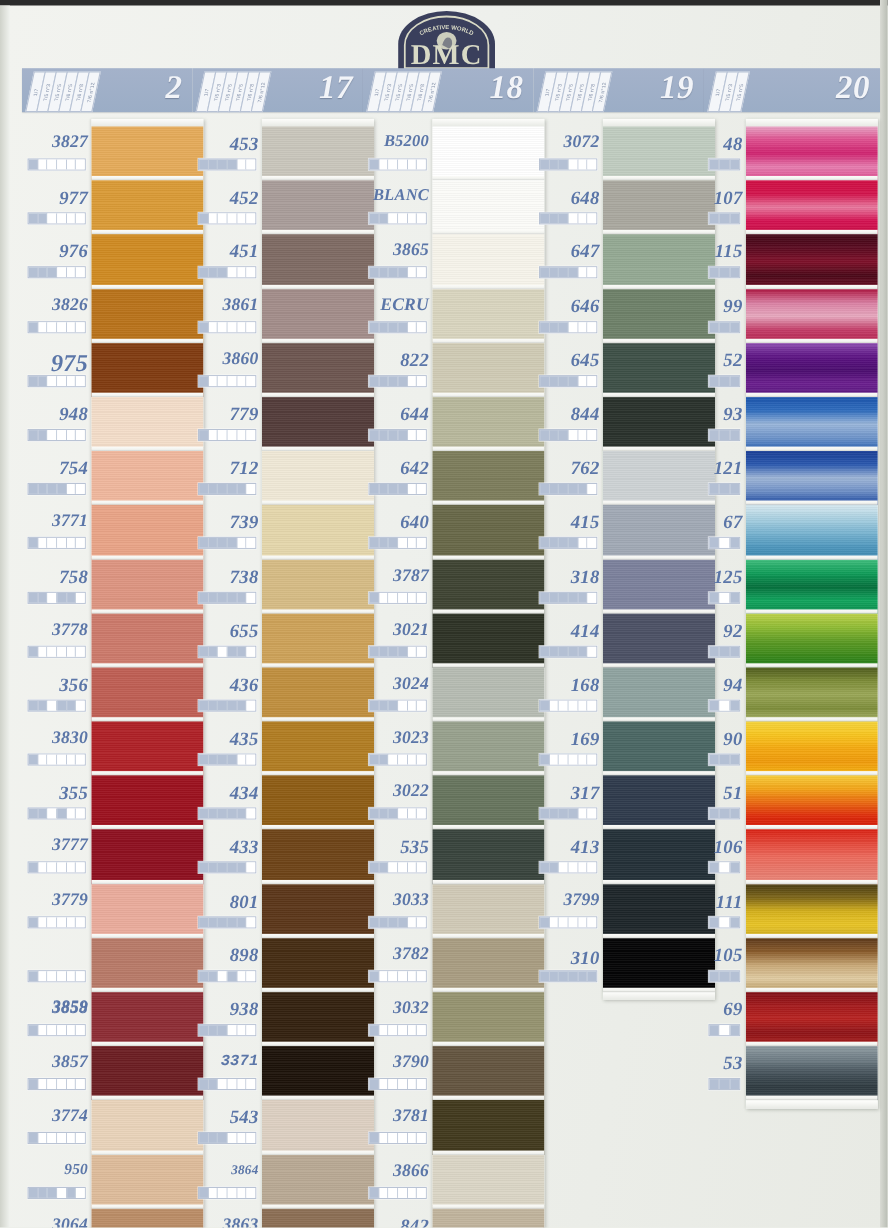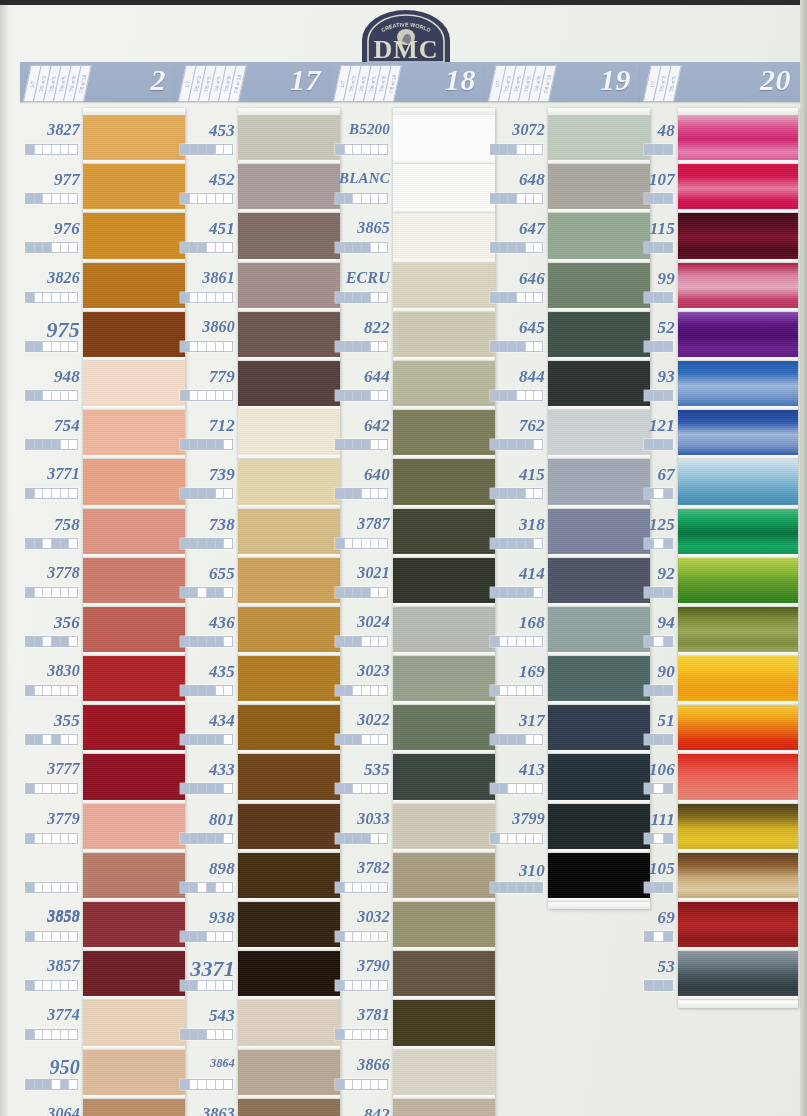--- a/index.html
+++ b/index.html
@@ -472,21 +472,21 @@
               <div class="chk" style="height: 9px; right: 2px; top: 36px; width: 51px;">
                 <i class="on" style="width: 8.5px; background: rgb(180, 192, 212);"></i>
                 <i class="off" style="width: 8.5px;"></i>
                 <i class="off" style="width: 8.5px;"></i>
                 <i class="off" style="width: 8.5px;"></i>
                 <i class="off" style="width: 8.5px;"></i>
                 <i class="off" style="width: 8.5px;"></i>
               </div>
             </div>
             <div class="row" style="height: 49.2px;">
-              <div class="code" style="top: 14px; font-size: 20px; color: rgb(91, 118, 168); padding-right: 8px;">950</div>
+              <div class="code" style="top: 14px; font-size: 14px; color: rgb(91, 118, 168); padding-right: 8px;">950</div>
               <div class="chk" style="height: 9px; right: 2px; top: 36px; width: 51px;">
                 <i class="on" style="width: 8.5px; background: rgb(180, 192, 212);"></i>
                 <i class="on" style="width: 8.5px; background: rgb(180, 192, 212);"></i>
                 <i class="on" style="width: 8.5px; background: rgb(180, 192, 212);"></i>
                 <i class="off" style="width: 8.5px;"></i>
                 <i class="on" style="width: 8.5px; background: rgb(180, 192, 212);"></i>
                 <i class="off" style="width: 8.5px;"></i>
               </div>
             </div>
             <div class="row" style="height: 49.2px;">
@@ -811,21 +811,21 @@
               <div class="chk" style="height: 9px; right: 2px; top: 36px; width: 51px;">
                 <i class="on" style="width: 8.5px; background: rgb(180, 192, 212);"></i>
                 <i class="on" style="width: 8.5px; background: rgb(180, 192, 212);"></i>
                 <i class="on" style="width: 8.5px; background: rgb(180, 192, 212);"></i>
                 <i class="off" style="width: 8.5px;"></i>
                 <i class="off" style="width: 8.5px;"></i>
                 <i class="off" style="width: 8.5px;"></i>
               </div>
             </div>
             <div class="row" style="height: 49.2px;">
-              <div class="code" style="top: 14px; font-size: 22px; color: rgb(91, 118, 168); padding-right: 8px;">3371</div>
+              <div class="code" style="top: 14px; font-size: 14px; color: rgb(91, 118, 168); padding-right: 8px; font-family: Liberation Mono, monospace;">3371</div>
               <div class="chk" style="height: 9px; right: 2px; top: 36px; width: 51px;">
                 <i class="on" style="width: 8.5px; background: rgb(180, 192, 212);"></i>
                 <i class="on" style="width: 8.5px; background: rgb(180, 192, 212);"></i>
                 <i class="off" style="width: 8.5px;"></i>
                 <i class="off" style="width: 8.5px;"></i>
                 <i class="off" style="width: 8.5px;"></i>
                 <i class="off" style="width: 8.5px;"></i>
               </div>
             </div>
             <div class="row" style="height: 49.2px;">

